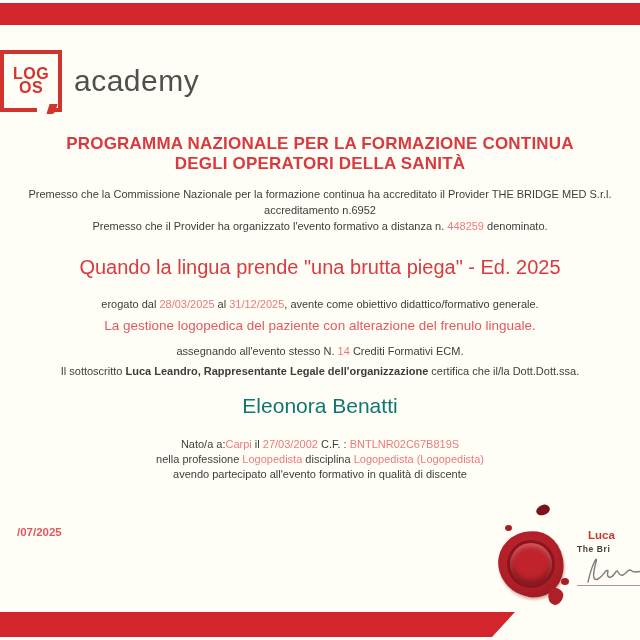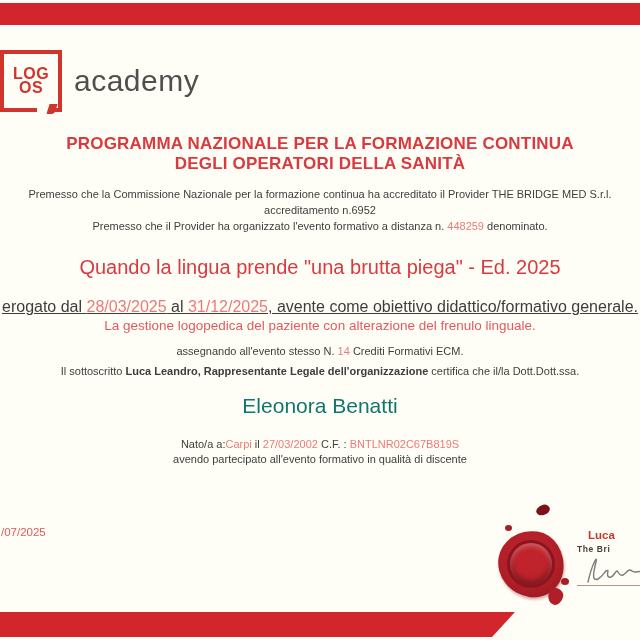--- a/index.html
+++ b/index.html
@@ -17,31 +17,31 @@
   .logo-box .l1,.logo-box .l2{color:#d0342c;font-weight:bold;font-size:16px;line-height:14px;letter-spacing:.5px;}
   .logo-gap{position:absolute;right:6px;bottom:-4px;width:15px;height:4px;background:#fffef6;}
   .logo-comma{position:absolute;right:2px;bottom:-6px;width:8px;height:10px;background:#d0342c;
               transform:skewX(-18deg);border-radius:0 0 3px 1px;}
   .logo-word{font-size:30px;color:#4f4f4f;margin-left:12px;letter-spacing:.5px;}
 
   .center{position:absolute;left:0;width:640px;text-align:center;}
   .title{top:134px;color:#d93a40;font-weight:bold;font-size:17px;line-height:20px;letter-spacing:.2px;}
   .premise{top:186px;font-size:11px;line-height:16px;}
   .event-title{top:254px;color:#d93a40;font-size:20px;line-height:26px;}
-  .erogato{top:298px;font-size:16px;text-decoration:underline;}
+  .erogato{top:298px;font-size:11px;}
   .objective{top:318px;color:#e25a5f;font-size:13.5px;}
   .credits{top:345px;font-size:11px;}
   .undersigned{top:365px;font-size:11px;}
   .name{top:394px;color:#0f766e;font-size:21px;}
   .info{top:437px;font-size:11px;line-height:15px;}
 
   .salmon{color:#ea7a7c;}
   .bold{font-weight:bold;}
 
-  .footer-date{position:absolute;left:1px;top:526px;font-size:11.5px;color:#e0585e;}
+  .footer-date{position:absolute;left:17px;top:526px;font-size:11.5px;color:#e0585e;font-weight:bold;}
 
   
   .seal{position:absolute;left:498px;top:531px;width:66px;height:66px;}
   .seal-blob{position:absolute;inset:0;transform:rotate(8deg);
              background:radial-gradient(circle at 45% 40%,#c2242e 0%,#b01f28 55%,#8e161e 100%);
              border-radius:53% 47% 45% 55% / 48% 55% 45% 52%;
              box-shadow:1px 2px 3px rgba(120,20,25,.35);}
   .seal-inner{position:absolute;left:12px;top:12px;width:42px;height:42px;border-radius:50%;background:#c0232c;
               box-shadow:0 0 0 3px #8c151d,inset 0 3px 5px rgba(255,255,255,.28),inset 0 -4px 6px rgba(0,0,0,.38);}
   .splat{position:absolute;background:#a71d26;border-radius:50%;}
@@ -92,20 +92,21 @@
   <div class="center objective">La gestione logopedica del paziente con alterazione del frenulo linguale.</div>
 
   <div class="center credits"><span>assegnando all'evento stesso N. </span><span class="salmon">14</span><span> Crediti Formativi ECM.</span></div>
 
   <div class="center undersigned"><span>Il sottoscritto </span><span class="bold">Luca Leandro, Rappresentante Legale dell'organizzazione</span><span> certifica che il/la Dott.Dott.ssa.</span></div>
 
   <div class="center name">Eleonora Benatti</div>
 
   <div class="center info">
     <div><span>Nato/a a:</span><span class="salmon">Carpi</span><span> il </span><span class="salmon">27/03/2002</span><span> C.F. : </span><span class="salmon">BNTLNR02C67B819S</span></div>
+    <div><span>nella professione </span><span class="salmon">Logopedista</span><span> disciplina </span><span class="salmon">Logopedista (Logopedista)</span></div>
     <div>avendo partecipato all'evento formativo in qualità di discente</div>
   </div>
 
   <div class="footer-date">/07/2025</div>
 
   <div class="seal">
     <div class="seal-blob"></div>
     <div class="seal-inner"></div>
   </div>
   <div class="splat a"></div>

